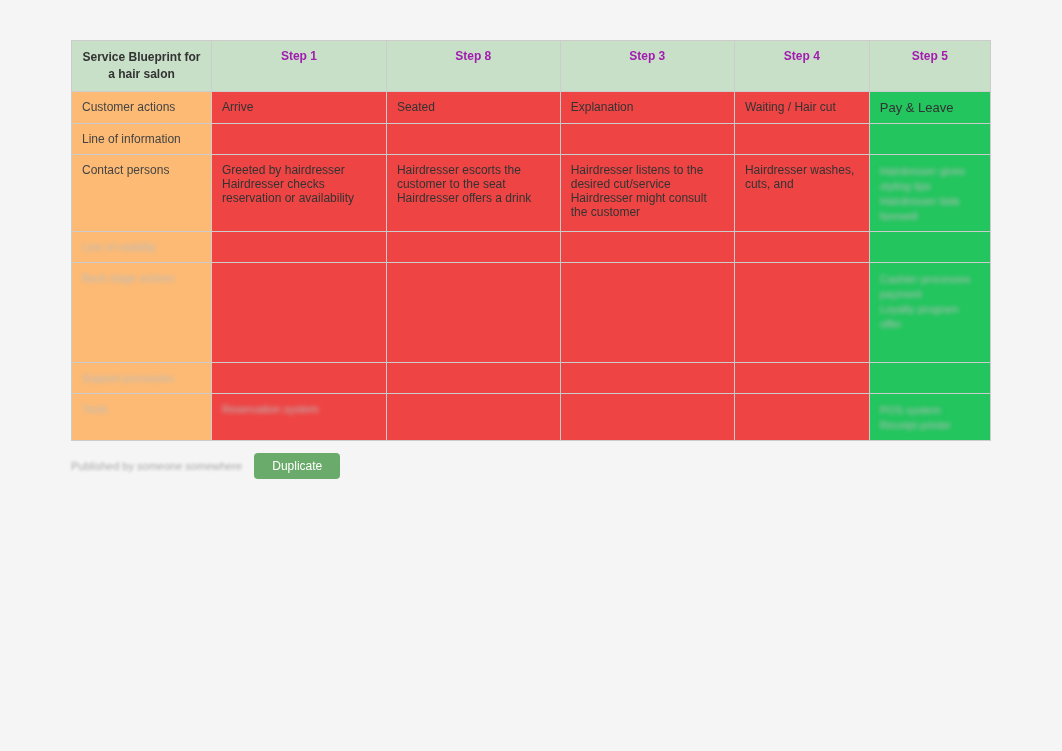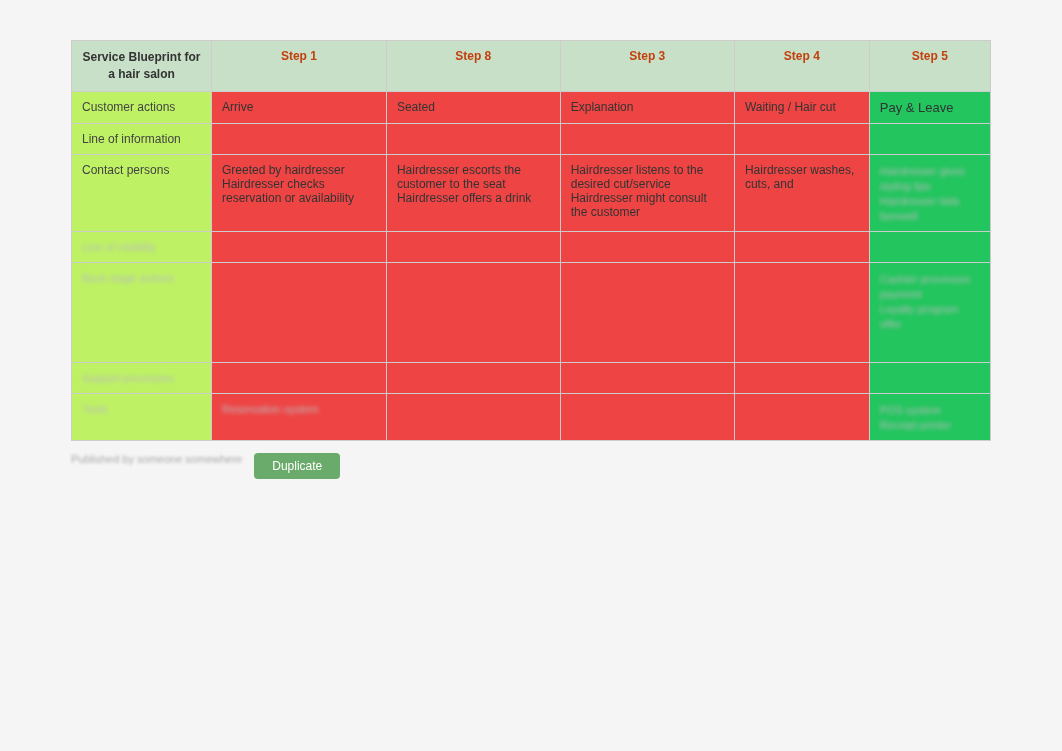--- a/index.html
+++ b/index.html
@@ -33,21 +33,21 @@
       background-color: #c8dfc8;
       font-weight: bold;
       font-size: 12px;
     }
     .blueprint-table thead tr th:first-child {
       background-color: #c8dfc8;
       width: 140px;
     }
     
     .row-label {
-      background-color: #bef264;
+      background-color: #fdba74;
       font-size: 12px;
       color: #444;
       font-weight: normal;
       width: 140px;
       margin-top: 44px;
     }
     
     .content-cell {
       background-color: #ef4444;
       font-size: 12px;
@@ -56,34 +56,35 @@
     }
     .blurred-text {
       color: #bbb;
       font-size: 11px;
       filter: blur(2px);
       user-select: none;
     }
     .step-header {
       font-weight: bold;
       font-size: 13px;
-      color: #c2410c;
+      color: #a21caf;
     }
     .title-cell {
       font-weight: bold;
       font-size: 13px;
       line-height: 1.4;
     }
     
     .step5-cell {
       background-color: #22c55e;
     }
     .bottom-bar {
       margin-top: 8px;
       display: flex;
+      align-items: center;
       gap: 12px;
       padding: 4px 0;
     }
     .bottom-bar-label {
       color: #aaa;
       font-size: 11px;
       filter: blur(1.5px);
       user-select: none;
     }
     .bottom-bar-btn {

